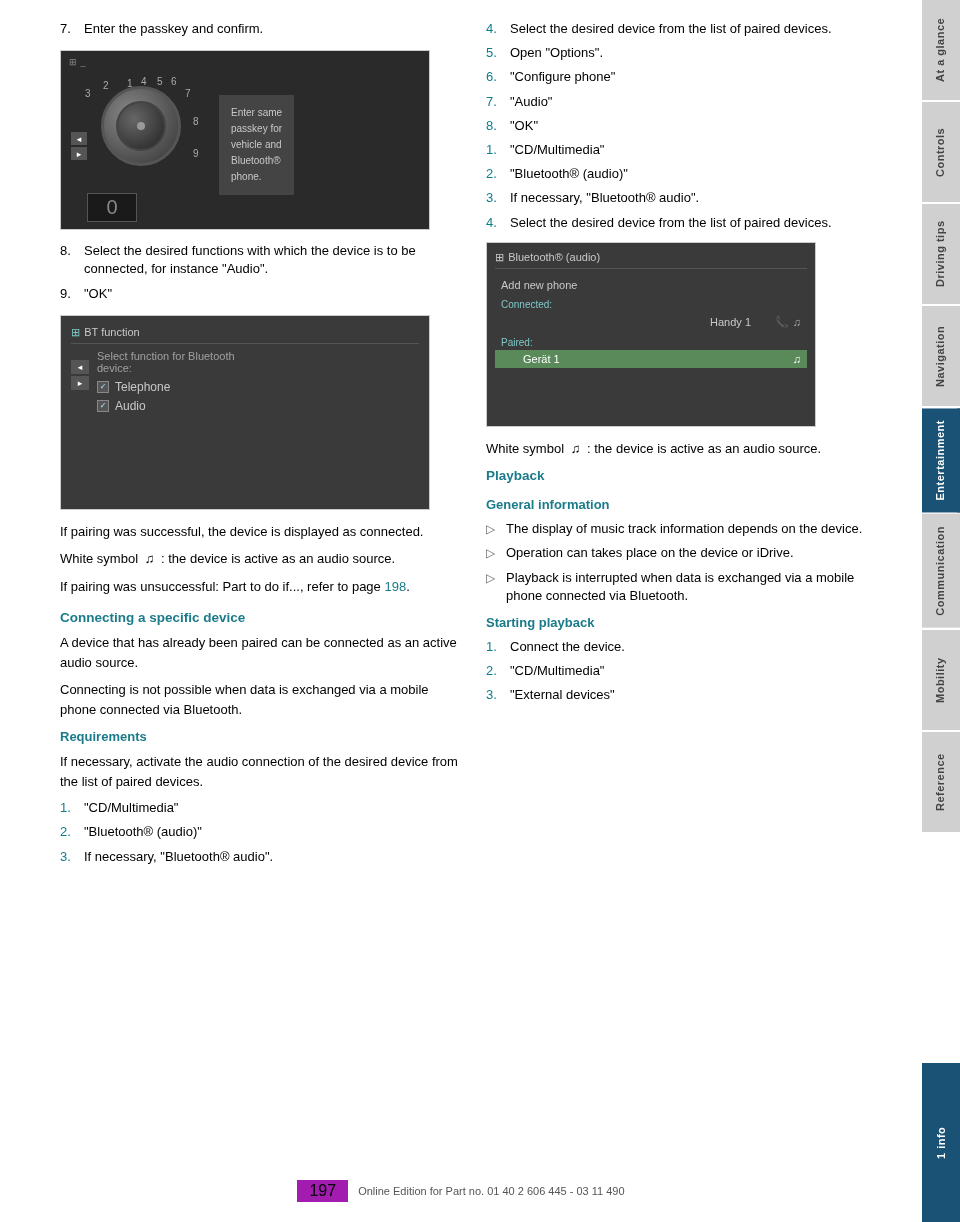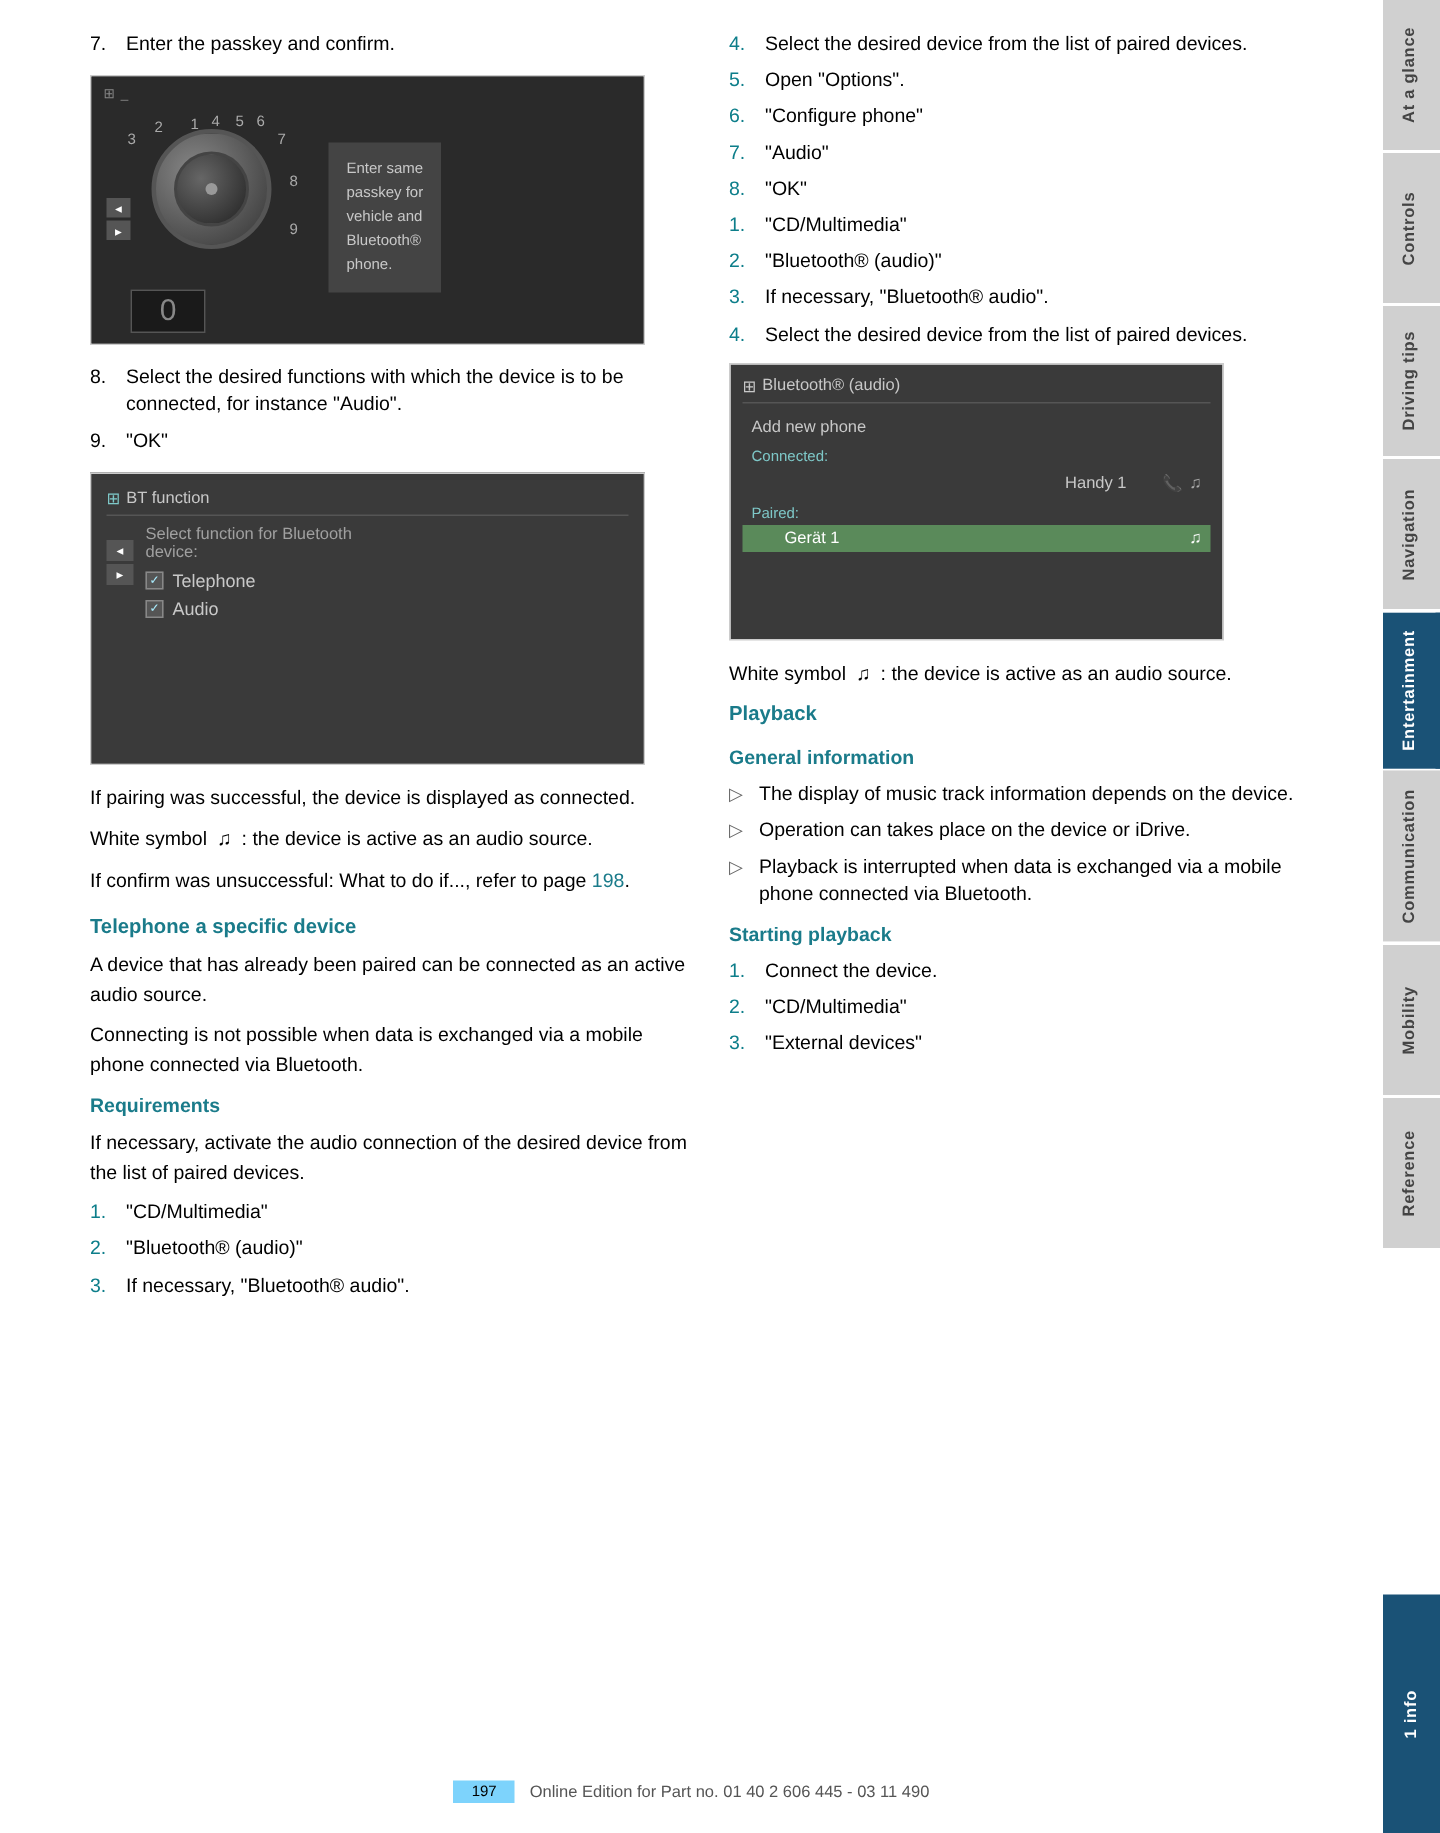--- a/index.html
+++ b/index.html
@@ -451,25 +451,25 @@
         </div>
       </div>
 
       <p class="para">If pairing was successful, the device is displayed as connected.</p>
       <p class="para">
         <span>White symbol</span>
         <span style="margin:0 3px;">♫</span>
         <span>: the device is active as an audio source.</span>
       </p>
       <p class="para">
-        <span>If confirm was unsuccessful: What to do if..., refer to page</span>
+        <span>If pairing was unsuccessful: Part to do if..., refer to page</span>
         <span class="teal-link" style="cursor:pointer;">198</span><span>.</span>
       </p>
 
-      <div class="section-heading">Telephone a specific device</div>
+      <div class="section-heading">Connecting a specific device</div>
       <p class="para">A device that has already been paired can be connected as an active audio source.</p>
       <p class="para">Connecting is not possible when data is exchanged via a mobile phone connected via Bluetooth.</p>
 
       <div class="section-heading" style="color:#1a7b8a; font-size:13px; margin-top:10px;">Requirements</div>
       <p class="para">If necessary, activate the audio connection of the desired device from the list of paired devices.</p>
 
       <div>
         <div class="step">
           <span class="step-num teal">1.</span>
           <span class="step-text">"CD/Multimedia"</span>
@@ -616,19 +616,19 @@
     <div class="sidebar-tab">Driving tips</div>
     <div class="sidebar-tab">Navigation</div>
     <div class="sidebar-tab active">Entertainment</div>
     <div class="sidebar-tab">Communication</div>
     <div class="sidebar-tab">Mobility</div>
     <div class="sidebar-tab">Reference</div>
   </div>
 </div>
 
 <div style="position:absolute; bottom:20px; left:0; right:38px; display:flex; align-items:center; justify-content:center; gap:10px;">
-  <div style="background:#7dd3fc; padding:2px 12px; font-size:10px; color:#000;">197</div>
+  <div style="background:#a21caf; padding:2px 12px; font-size:16px; color:#000;">197</div>
   <span style="font-size:11px; color:#555;">Online Edition for Part no. 01 40 2 606 445 - 03 11 490</span>
 </div>
 
 <div style="position:absolute; bottom:0; right:0; width:38px; height:159px; background:#1a5276; writing-mode:vertical-rl; transform:rotate(180deg); display:flex; align-items:center; justify-content:center; color:#fff; font-size:11px; font-weight:bold; letter-spacing:0.5px;">
   <span>1 info</span>
 </div>
 
 </body></html>

